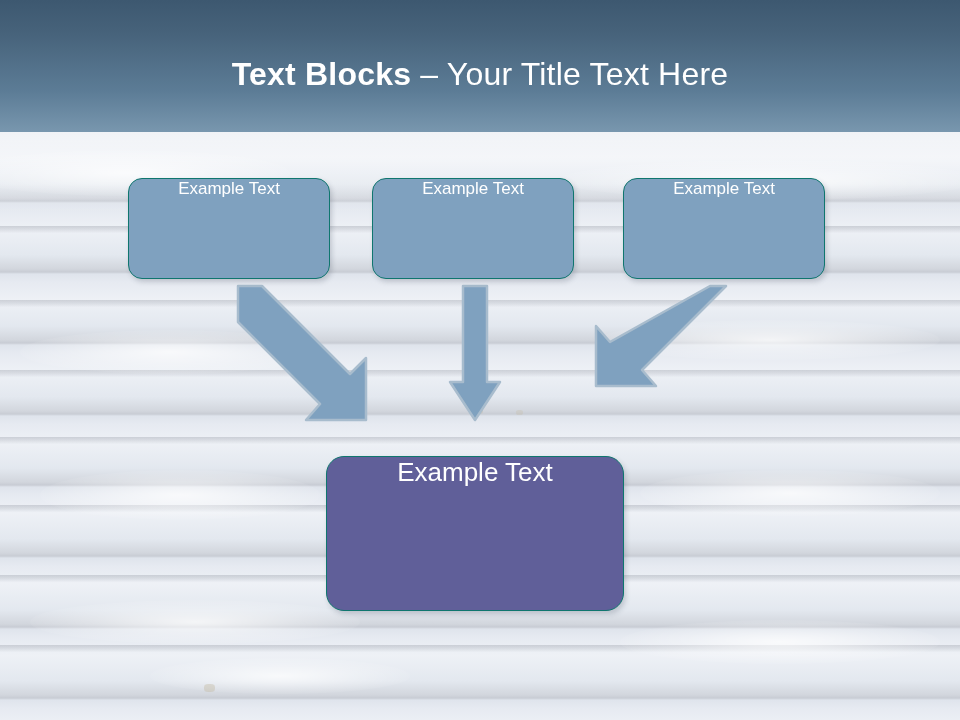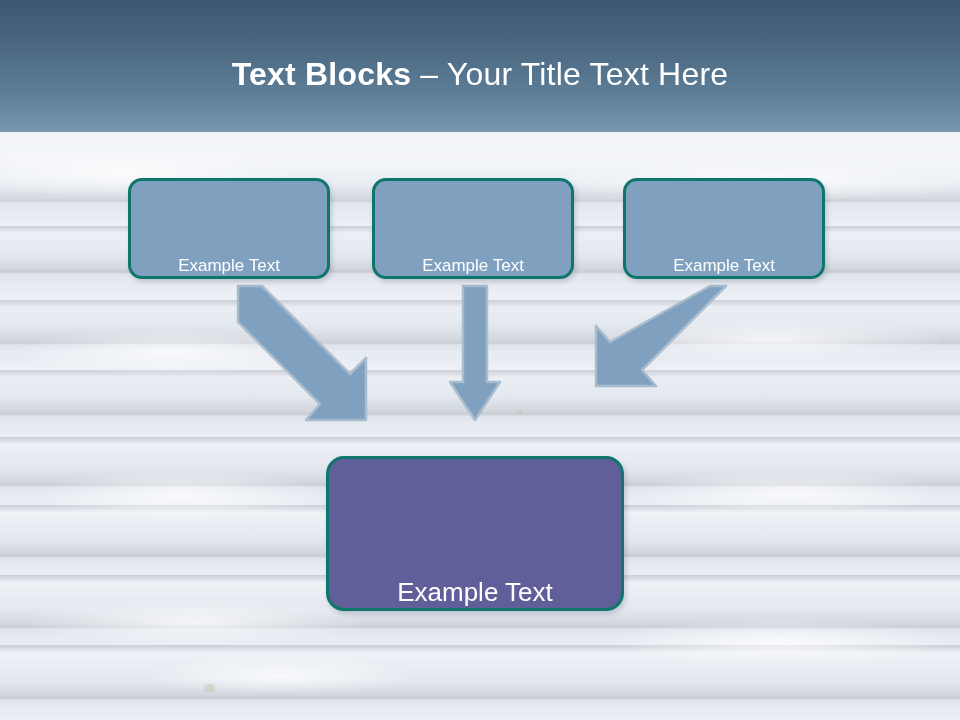--- a/index.html
+++ b/index.html
@@ -91,24 +91,24 @@
     letter-spacing: 0.2px;
     white-space: nowrap;
   }
   .title .bold { font-weight: bold; }
   .title .light { font-weight: normal; }
 
   
   .node {
     position: absolute;
     box-sizing: border-box;
-    border: 3px solid #0f766e;
+    border: 1px solid #0f766e;
     border-radius: 14px;
     display: flex;
-    align-items: flex-end;
+    align-items: flex-start;
     justify-content: center;
     color: #ffffff;
     box-shadow: 2px 3px 5px rgba(60,70,85,0.22);
   }
   .node-top {
     width: 202px;
     height: 101px;
     background: #7fa1bf;
     font-size: 17px;
   }

